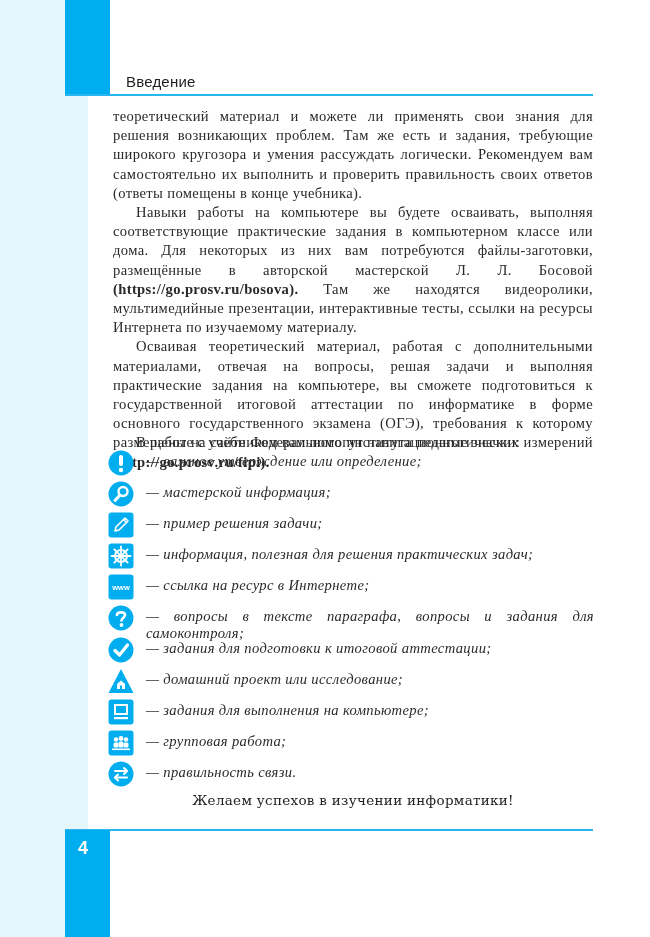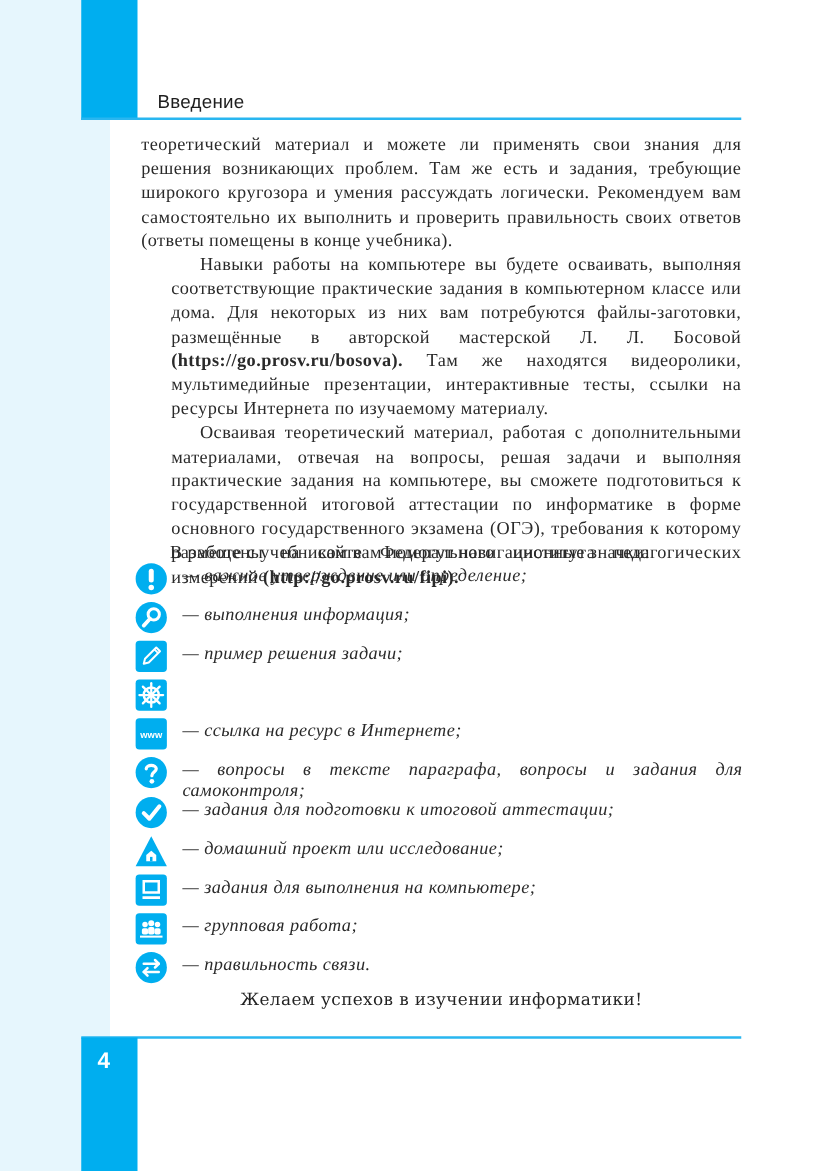--- a/index.html
+++ b/index.html
@@ -40,21 +40,21 @@
     font-weight:bold; font-size:18px; color:#ffffff;
   }
   .body-text {
     position:absolute; left:113px; top:107px; width:480px;
     font-size:13.4px; line-height:19.2px;
     text-align:justify; hyphens:manual;
     font-family:"Liberation Serif", "DejaVu Serif", serif;
     font-size:14.6px; letter-spacing:0.35px;
   }
   .body-text p { margin:0; text-indent:0; }
-  .body-text p.indent { text-indent:23px;margin-left:24px; }
+  .body-text p.indent { text-indent:23px; }
   .body-text b { font-weight:bold; }
   .icons-intro {
     position:absolute; left:113px; top:433px; width:480px;
     font-family:"Liberation Serif", "DejaVu Serif", serif;
     font-size:14.6px; letter-spacing:0.35px; line-height:19px;
     text-indent:23px;
   }
   .legend {
     position:absolute; left:108px; top:450px; width:486px;
   }
@@ -109,21 +109,21 @@
   </div>
 
   <div class="legend-row" style="top:31px;">
     <span class="legend-icon">
       <svg viewBox="0 0 26 26">
           <circle cx="13" cy="13" r="12.5" fill="#00aeef"></circle>
           <circle cx="15" cy="10.5" r="4.5" fill="none" stroke="#fff" stroke-width="2.4"></circle>
           <line x1="12" y1="14" x2="7" y2="19.5" stroke="#fff" stroke-width="3" stroke-linecap="round"></line>
         </svg>
     </span>
-    <span class="legend-text">— выполнения информация;</span>
+    <span class="legend-text">— мастерской информация;</span>
   </div>
 
   <div class="legend-row" style="top:62px;">
     <span class="legend-icon">
       <svg viewBox="0 0 26 26">
           <rect x="0.5" y="0.5" width="25" height="25" rx="3" fill="#00aeef"></rect>
           <path d="M7 19 L8 15 L17 6 L20 9 L11 18 Z" fill="none" stroke="#fff" stroke-width="1.6" stroke-linejoin="round"></path>
           <line x1="15.5" y1="7.5" x2="18.5" y2="10.5" stroke="#fff" stroke-width="1.4"></line>
         </svg>
     </span>
@@ -137,20 +137,21 @@
           <circle cx="13" cy="13" r="6" fill="none" stroke="#fff" stroke-width="2"></circle>
           <circle cx="13" cy="13" r="2" fill="#fff"></circle>
           <g stroke="#fff" stroke-width="1.8" stroke-linecap="round">
             <line x1="13" y1="3.5" x2="13" y2="22.5"></line>
             <line x1="3.5" y1="13" x2="22.5" y2="13"></line>
             <line x1="6.3" y1="6.3" x2="19.7" y2="19.7"></line>
             <line x1="19.7" y1="6.3" x2="6.3" y2="19.7"></line>
           </g>
         </svg>
     </span>
+    <span class="legend-text">— информация, полезная для решения практических задач;</span>
   </div>
 
   <div class="legend-row" style="top:124px;">
     <span class="legend-icon">
       <svg viewBox="0 0 26 26">
           <rect x="0.5" y="0.5" width="25" height="25" rx="3" fill="#00aeef"></rect>
           <text x="13" y="16" text-anchor="middle" font-family="Liberation Sans, sans-serif" font-weight="bold" font-size="7.5" fill="#fff">www</text>
         </svg>
     </span>
     <span class="legend-text">— ссылка на ресурс в Интернете;</span>

